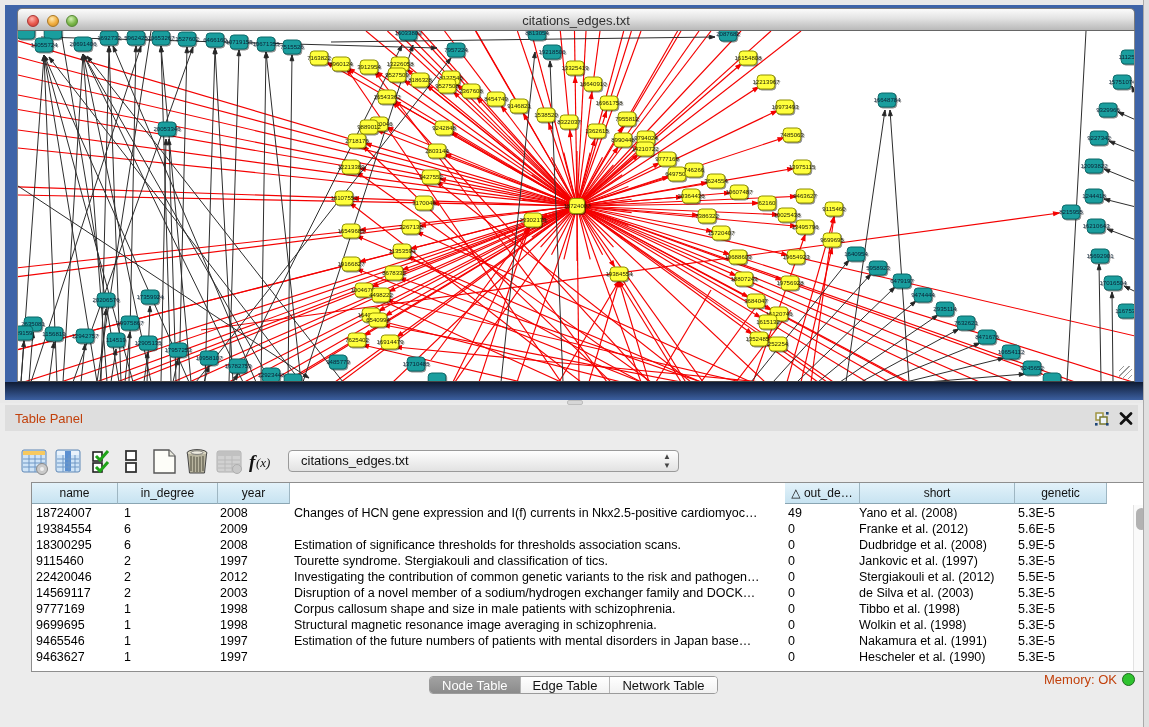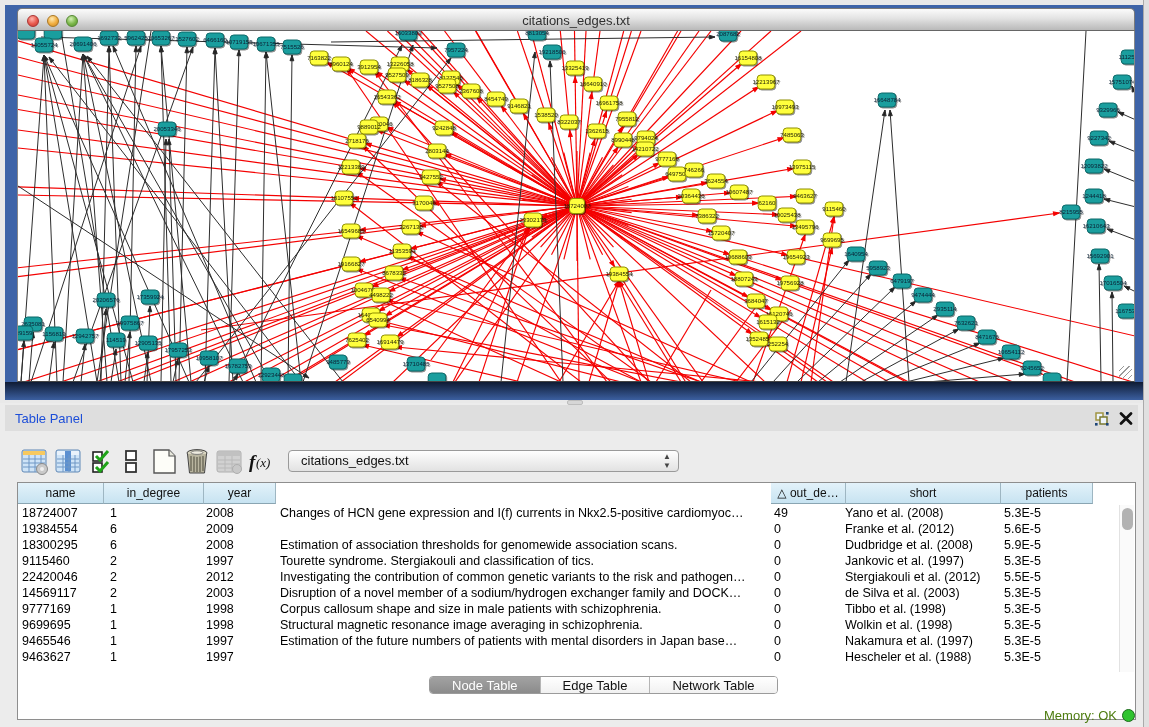--- a/index.html
+++ b/index.html
@@ -19,50 +19,50 @@
 #tl-r{left:9px;background:radial-gradient(circle at 4px 3px,#ffb3ac,#e8584c 55%,#c03a30);border:1px solid #a33}
 #tl-y{left:29px;background:radial-gradient(circle at 4px 3px,#ffe9b0,#f0ad3e 55%,#c9872a);border:1px solid #a72}
 #tl-g{left:48px;background:radial-gradient(circle at 4px 3px,#d2f0b4,#7ab648 55%,#569230);border:1px solid #583}
 #canvas{position:absolute;left:0;top:23px;width:1118px;height:351px;background:#fff;
  border-left:1px solid #888;border-right:1px solid #888;border-bottom:1px solid #444;overflow:hidden}
 #grip{position:absolute;right:2px;bottom:2px;width:13px;height:13px;
  background:repeating-linear-gradient(135deg,rgba(0,0,0,0) 0 3px,#9a9a9a 3px 4px)}
 
 #tpanel{position:absolute;left:0;top:403px;width:1143px;height:324px;background:#ececec}
 #tphead{position:absolute;left:5px;top:2px;width:1133px;height:26px;background:#dedede}
-#tphead .t{position:absolute;left:10px;top:6px;font-size:13px;color:#1d4ed8}
+#tphead .t{position:absolute;left:10px;top:6px;font-size:13px;color:#c2410c}
 #tptools{position:absolute;right:3px;top:5px}
 #toolbar{position:absolute;left:5px;top:33px;width:1133px;height:48px}
 .tbi{position:absolute;top:12px}
 #combo{position:absolute;left:283px;top:14px;width:391px;height:22px;
  background:linear-gradient(#ffffff,#ededed 60%,#e2e2e2);border:1px solid #9a9a9a;border-radius:4px;
  font-size:13px;color:#111;line-height:20px;padding-left:12px}
 #combo .arr{position:absolute;right:7px;top:1px;font-size:8px;color:#444;line-height:9px;text-align:center}
 
-#tblwrap{position:absolute;left:17px;top:482px;width:1119px;height:238px;
+#tblwrap{position:absolute;left:31px;top:482px;width:1119px;height:190px;
  background:#fff;border:1px solid #8e8e8e;overflow:hidden}
 #thead{position:absolute;left:0;top:0;height:21px;width:1117px}
 .th{position:absolute;top:0;height:21px;background:linear-gradient(#e3f2fa,#c7e3f1);
  border-right:1px solid #9eb6c2;border-bottom:1px solid #8aa5b2;font-size:12px;color:#111;
  text-align:center;line-height:21px}
 .tr{position:absolute;left:0;height:16px;width:1117px;font-size:12.5px;color:#000;white-space:nowrap}
 .c{position:absolute;top:1px}
 .c0{left:4px}.c1{left:92px}.c2{left:188px}.c3{left:262px;width:488px;overflow:hidden}
 .c4{left:756px}.c5{left:827px;width:150px;text-align:left}.c6{left:986px}
 #vscroll{position:absolute;right:1px;top:22px;width:15px;height:167px;background:#fafafa;
  border-left:1px solid #e2e2e2}
 #vthumb{position:absolute;left:2px;top:3px;width:11px;height:22px;background:#b2b2b2;border-radius:6px}
 
 #segs{position:absolute;left:429px;top:676px;height:18px;display:flex;
  border:1px solid #9b9b9b;border-radius:4px;overflow:hidden;background:#fff}
-.seg{font-size:13px;padding:0 22px;line-height:17px;color:#111;background:linear-gradient(#ffffff,#f1f1f1)}
+.seg{font-size:13px;padding:0 12px;line-height:17px;color:#111;background:linear-gradient(#ffffff,#f1f1f1)}
 .seg.sel{background:linear-gradient(#a2a2a2,#8b8b8b);color:#fff}
 .seg+.seg{border-left:1px solid #b5b5b5}
 
-#status{position:absolute;right:14px;top:708px;font-size:13px;color:#4d7c0f}
+#status{position:absolute;right:14px;top:672px;font-size:13px;color:#c2410c}
 #memdot{display:inline-block;width:13px;height:13px;border-radius:50%;background:#2fc32f;
  border:1.5px solid #1c6b1c;vertical-align:-2px;margin-left:5px}
 
 #redge{position:absolute;right:0;top:0;width:6px;height:727px;background:#e0e0e0;border-left:1px solid #aaa}
 </style></head>
 <body>
 <div id="app">
  <div id="netpanel">
   <div id="win">
    <div id="canvas">
@@ -816,21 +816,21 @@
    <div id="combo">citations_edges.txt<div class="arr">▲<br>▼</div></div>
   </div>
  </div>
  <div id="tblwrap">
   <div id="thead">
    <div class="th" style="left:0;width:86px">name</div>
    <div class="th" style="left:86px;width:100px">in_degree</div>
    <div class="th" style="left:186px;width:72px">year</div>
    <div class="th" style="left:753px;width:75px">△ out_de…</div>
    <div class="th" style="left:828px;width:155px">short</div>
-   <div class="th" style="left:983px;width:92px">patients</div>
+   <div class="th" style="left:983px;width:92px">genetic</div>
   </div>
   <div class="tr" style="top:22px">
         <div class="c c0">18724007</div>
         <div class="c c1">1</div>
         <div class="c c2">2008</div>
         <div class="c c3">Changes of HCN gene expression and I(f) currents in Nkx2.5‑positive cardiomyoc…</div>
         <div class="c c4">49</div>
         <div class="c c5">Yano et al. (2008)</div>
         <div class="c c6">5.3E-5</div>
       </div>
@@ -839,21 +839,21 @@
         <div class="c c1">6</div>
         <div class="c c2">2009</div>
         <div class="c c4">0</div>
         <div class="c c5">Franke et al. (2012)</div>
         <div class="c c6">5.6E-5</div>
       </div>
       <div class="tr" style="top:54px">
         <div class="c c0">18300295</div>
         <div class="c c1">6</div>
         <div class="c c2">2008</div>
-        <div class="c c3">Estimation of association thresholds for genomewide association scans.</div>
+        <div class="c c3">Estimation of significance thresholds for thresholds association scans.</div>
         <div class="c c4">0</div>
         <div class="c c5">Dudbridge et al. (2008)</div>
         <div class="c c6">5.9E-5</div>
       </div>
       <div class="tr" style="top:70px">
         <div class="c c0">9115460</div>
         <div class="c c1">2</div>
         <div class="c c2">1997</div>
         <div class="c c3">Tourette syndrome. Stergiakouli and classification of tics.</div>
         <div class="c c4">0</div>
@@ -895,29 +895,29 @@
         <div class="c c4">0</div>
         <div class="c c5">Wolkin et al. (1998)</div>
         <div class="c c6">5.3E-5</div>
       </div>
       <div class="tr" style="top:150px">
         <div class="c c0">9465546</div>
         <div class="c c1">1</div>
         <div class="c c2">1997</div>
         <div class="c c3">Estimation of the future numbers of patients with mental disorders in Japan base…</div>
         <div class="c c4">0</div>
-        <div class="c c5">Nakamura et al. (1997)</div>
+        <div class="c c5">Nakamura et al. (1991)</div>
         <div class="c c6">5.3E-5</div>
       </div>
       <div class="tr" style="top:166px">
         <div class="c c0">9463627</div>
         <div class="c c1">1</div>
         <div class="c c2">1997</div>
         <div class="c c4">0</div>
-        <div class="c c5">Hescheler et al. (1988)</div>
+        <div class="c c5">Hescheler et al. (1990)</div>
         <div class="c c6">5.3E-5</div>
       </div>
   <div id="vscroll">
         <div id="vthumb"></div>
       </div>
  </div>
  <div id="segs">
   <div class="seg sel">Node Table</div>
       <div class="seg">Edge Table</div>
       <div class="seg">Network Table</div>

